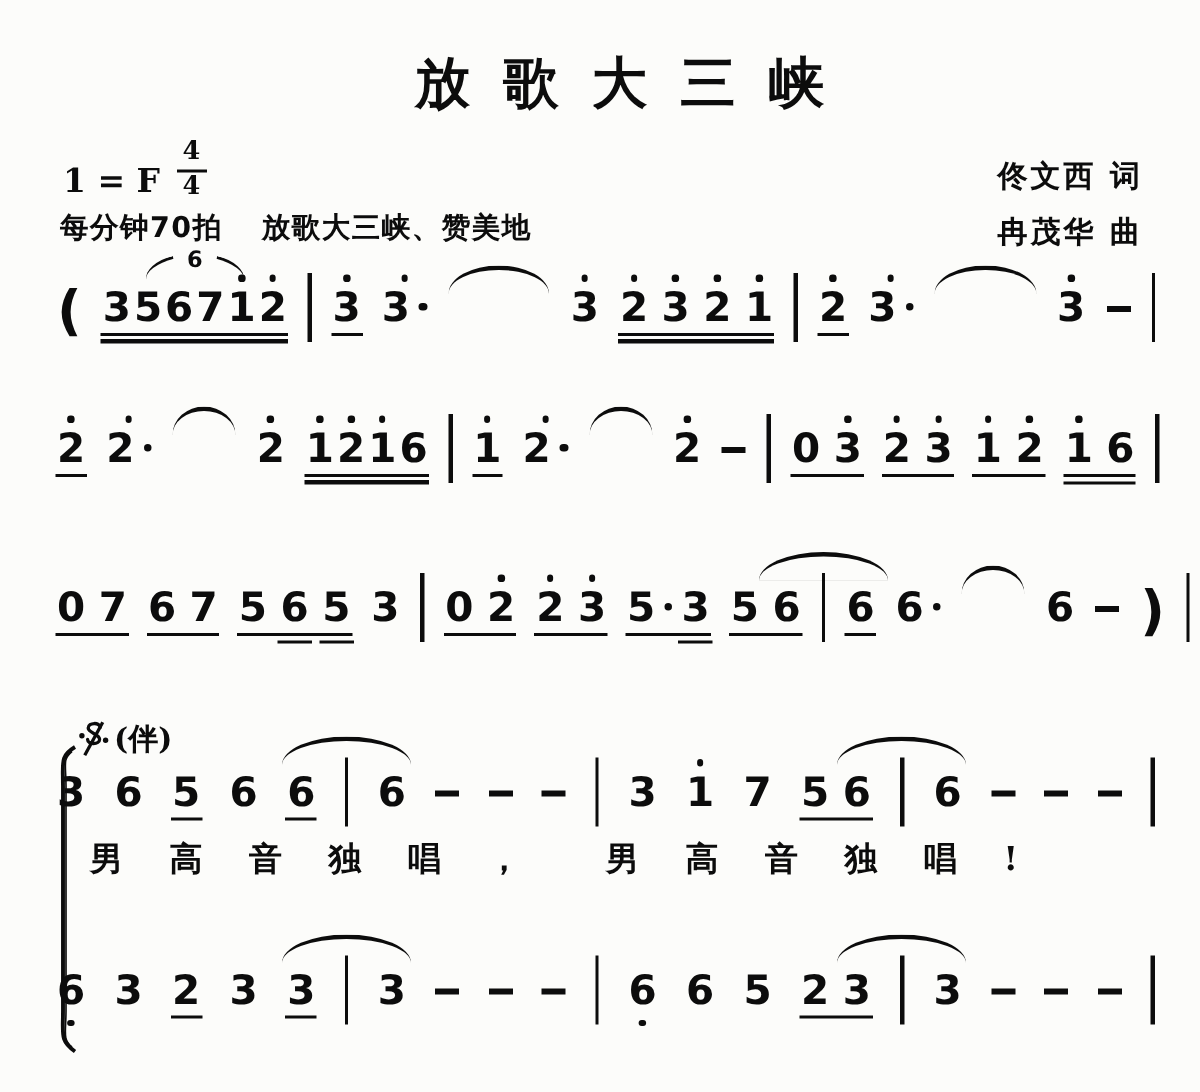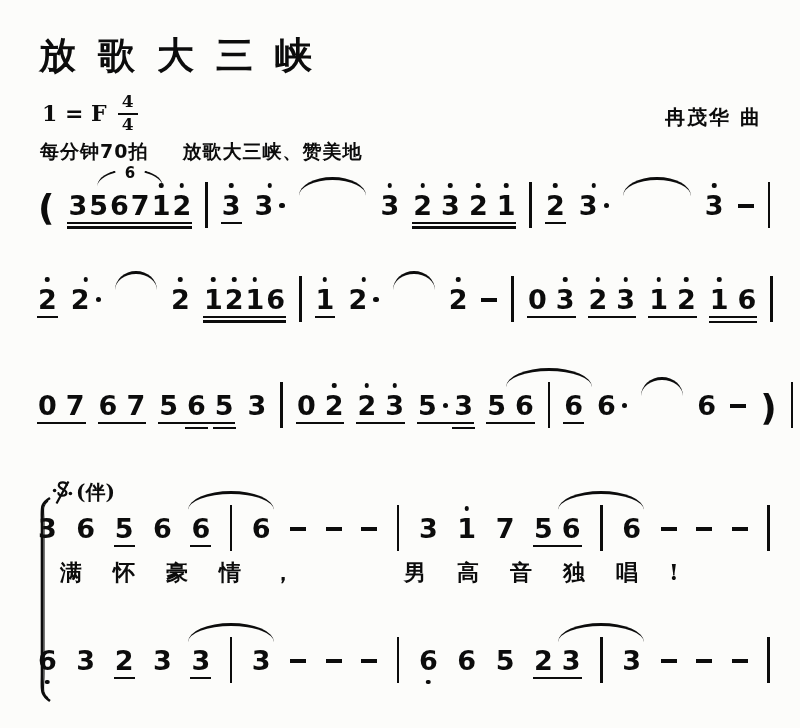--- a/index.html
+++ b/index.html
@@ -1,30 +1,30 @@
 <!DOCTYPE html>
 <html><head>
 <meta charset="utf-8">
 <style>
   html,body{margin:0;padding:0;background:#e8e8e6;}
   .page{position:relative;width:800px;height:728px;background:#fcfcfa;color:#0c0c0c;
         font-family:"DejaVu Sans",sans-serif;overflow:hidden;}
 
   
-  .title{position:absolute;top:6px;left:8px;right:0;text-align:left;
+  .title{position:absolute;top:6px;left:17px;right:0;text-align:center;
          font:700 37px "DejaVu Serif",serif;letter-spacing:22px;padding-left:31px;white-space:nowrap;}
   .subtitle{position:absolute;top:61px;left:0;right:0;text-align:center;
             font:600 20px "DejaVu Serif",serif;letter-spacing:5px;}
-  .keyrow{position:absolute;top:92px;left:42px;display:flex;align-items:center;gap:11px;
+  .keyrow{position:absolute;top:92px;left:42px;display:flex;align-items:flex-end;gap:11px;
           font:700 22px "DejaVu Serif",serif;}
   .frac{display:flex;flex-direction:column;align-items:center;font-size:17px;line-height:1.15;font-weight:700;}
   .frac .num{border-bottom:2.5px solid #0c0c0c;padding:0 4px 1px;}
   .credits{position:absolute;right:38px;top:99px;font:600 20px "DejaVu Serif",serif;line-height:1.85;
            letter-spacing:2px;text-align:left;}
-  .temporow{position:absolute;top:139px;left:40px;display:flex;gap:34px;
+  .temporow{position:absolute;top:139px;left:40px;display:flex;gap:26px;
             font:700 19px "DejaVu Sans",sans-serif;letter-spacing:1px;text-align:right;}
 
   
   .sline{position:absolute;left:38px;right:30px;height:56px;display:flex;
          align-items:flex-end;column-gap:14px;}
   .l1{top:163px;}
   .l2{top:257px;}
   .l3{top:363px;}
   .l4{top:486px;justify-content:space-between;column-gap:0;}
   .l5{top:618px;justify-content:space-between;column-gap:0;}
@@ -76,20 +76,21 @@
 
   <div class="keyrow">
     <span>1 = F</span>
     <span class="frac">
       <span class="num">4</span>
       <span class="den">4</span>
     </span>
   </div>
 
   <div class="credits">
+    <div>佟文西 词</div>
     <div>冉茂华 曲</div>
   </div>
 
   <div class="temporow">
     <span>每分钟70拍</span>
     <span>放歌大三峡、赞美地</span>
   </div>
 
   <div class="sline l1">
       <span class="paren">(</span>
@@ -291,21 +292,21 @@
       </span>
       <span class="grp"><span class="grow" style="--g: 2px;">
           <span class="dig"><span class="tx">6</span></span>
         </span></span>
       <span class="dash"></span>
       <span class="dash"></span>
       <span class="dash"></span>
       <span class="bar"></span>
     </div>
 
-  <div class="lyrics ly1">满怀豪情，</div>
+  <div class="lyrics ly1">男高音独唱，</div>
   <div class="lyrics ly2">男高音独唱!</div>
 
   <div class="sline l5">
       <span class="grp"><span class="grow" style="--g: 2px;">
           <span class="dig"><span class="tx">6</span><span class="db"></span></span>
         </span></span>
       <span class="grp"><span class="grow" style="--g: 2px;">
           <span class="dig"><span class="tx">3</span></span>
         </span></span>
       <span class="grp"><span class="grow" style="--g: 2px;">

